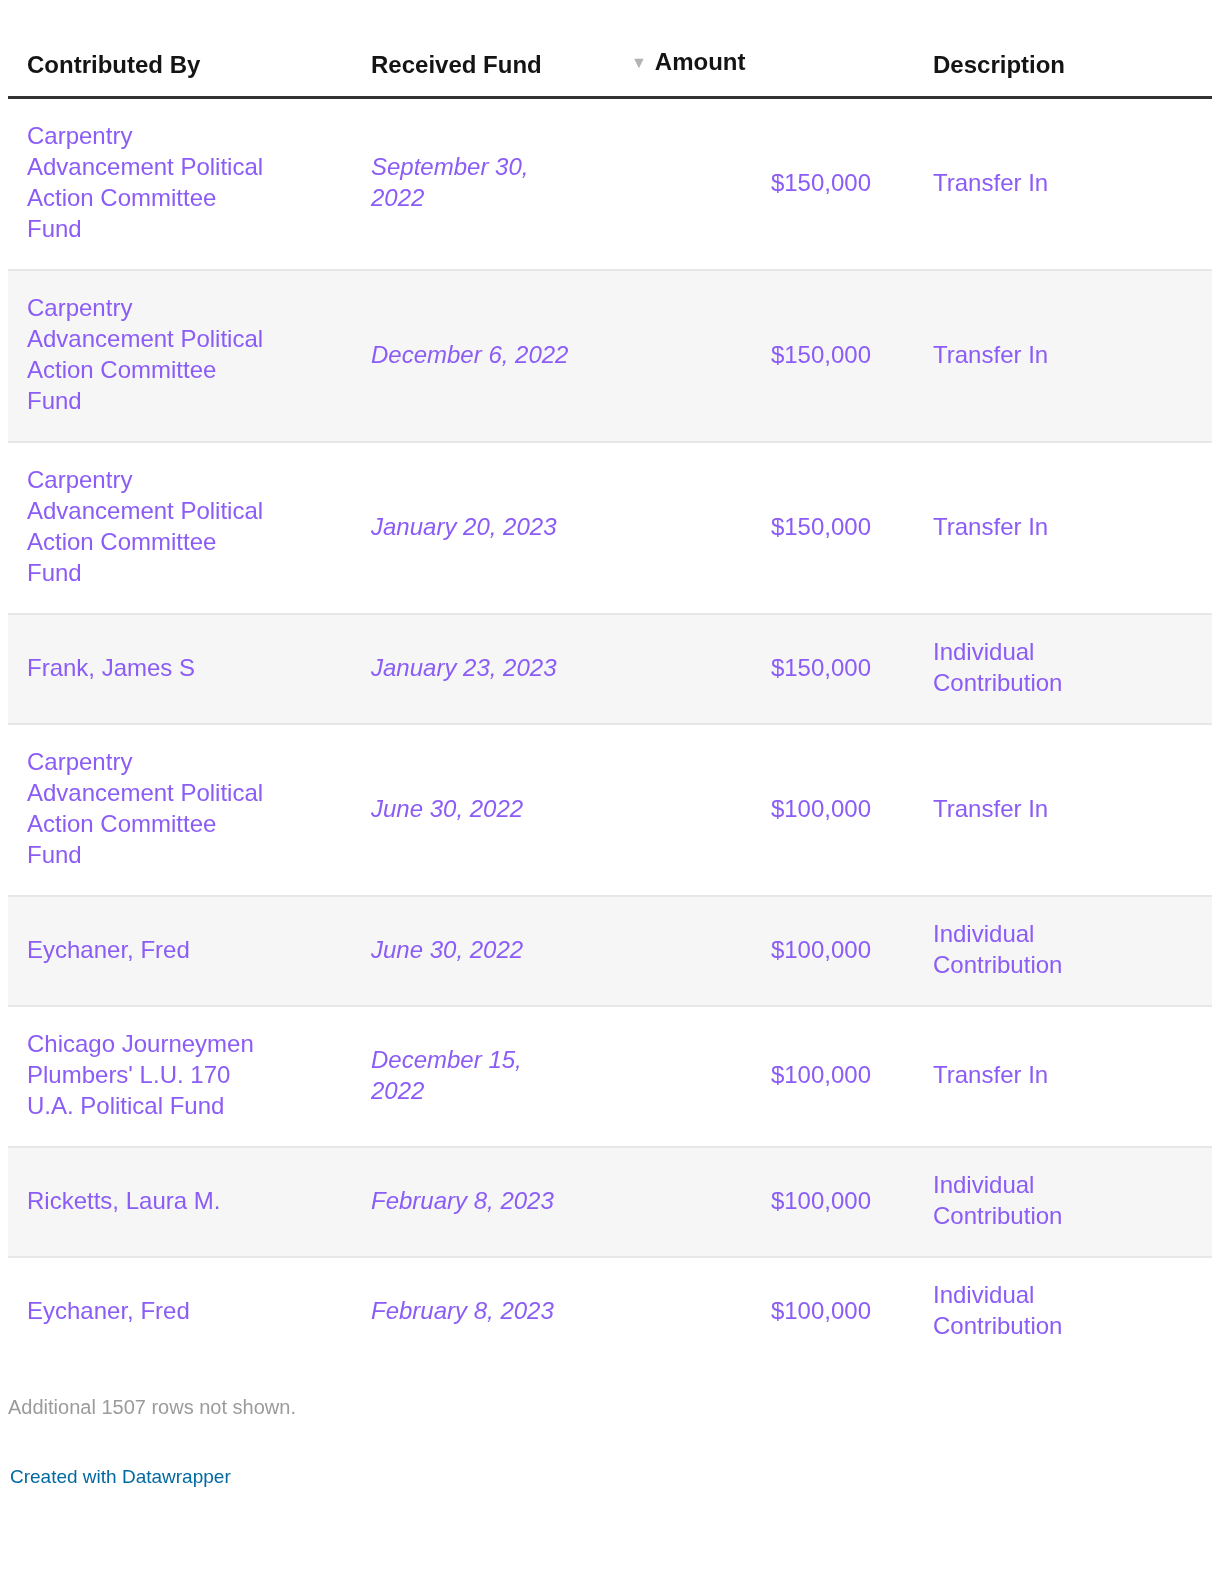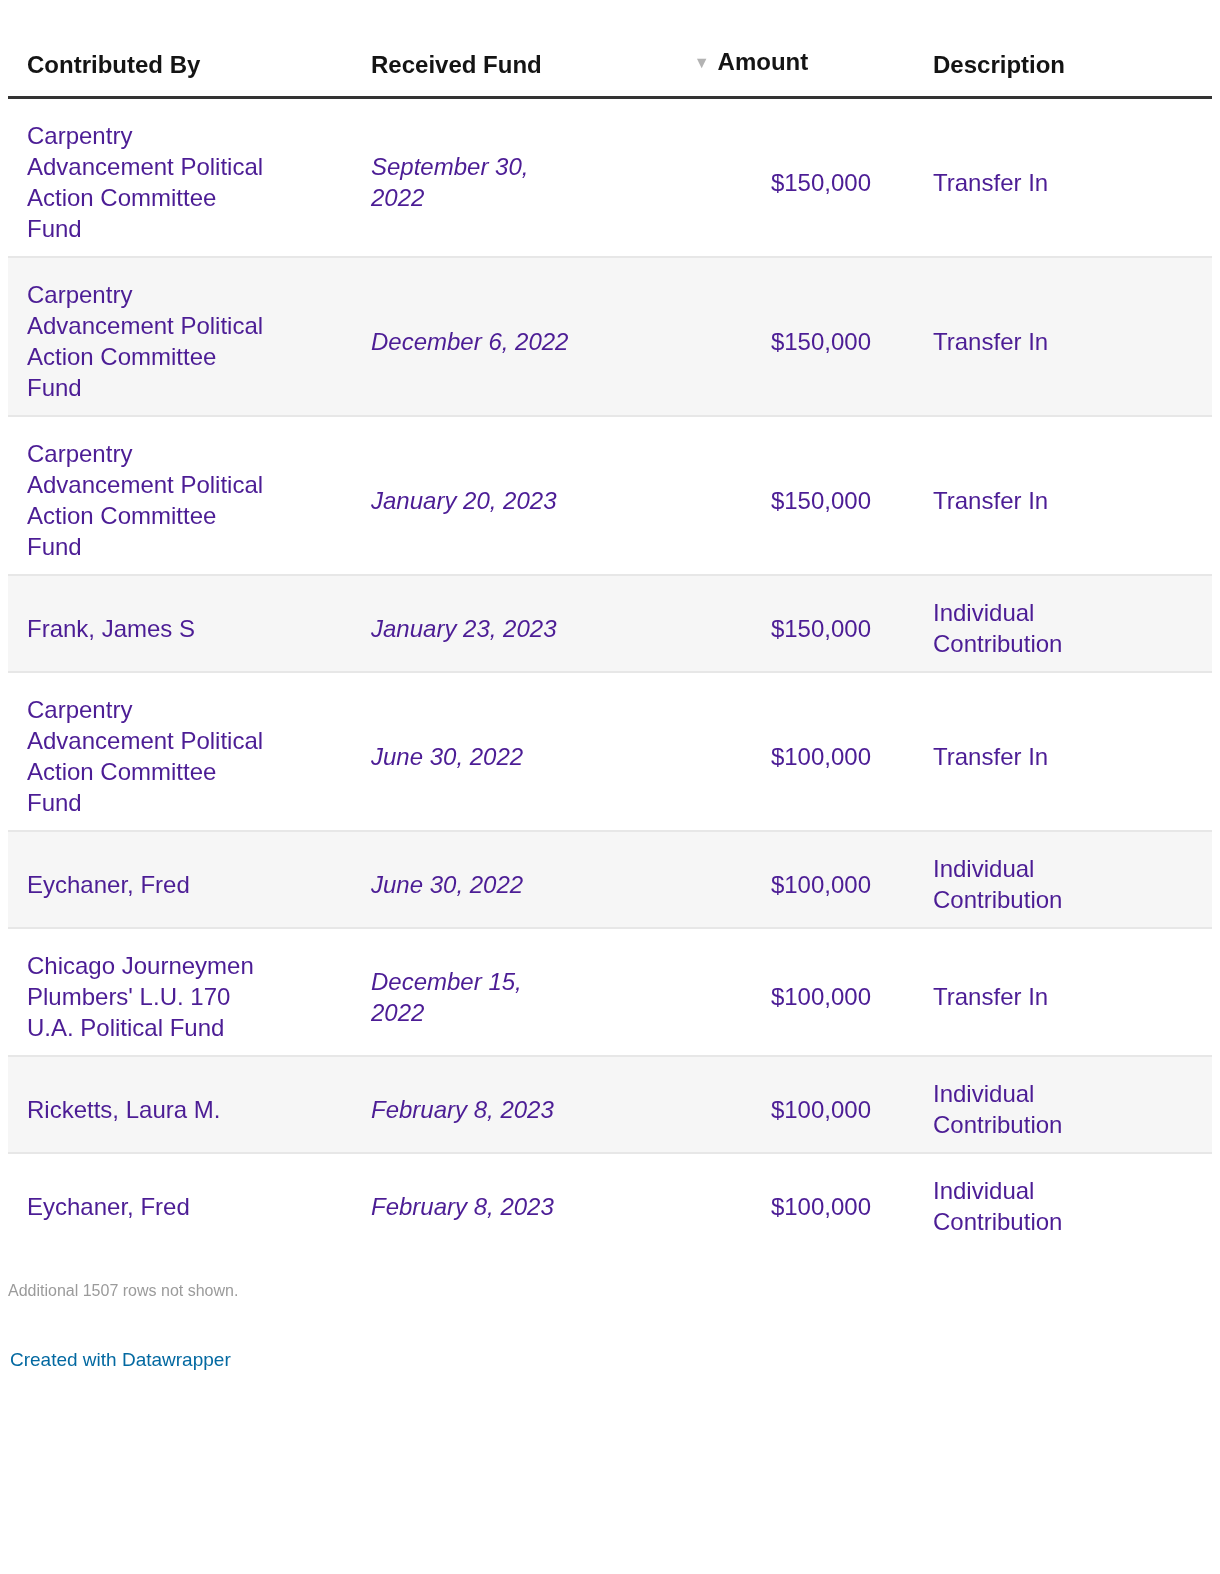--- a/index.html
+++ b/index.html
@@ -29,51 +29,51 @@
     font-weight: bold;
     color: #141414;
     text-align: left;
     vertical-align: bottom;
     padding: 46px 0 16px 0;
     border-bottom: 3px solid #333333;
     cursor: pointer;
   }
   thead th.col-contributed { padding-left: 19px; padding-right: 99px; }
   thead th.col-date        { padding-right: 55px; }
-  thead th.col-amount      { text-align: center; }
+  thead th.col-amount      { text-align: left; }
   thead th.col-desc        { padding-left: 62px; padding-right: 59px; }
 
   .sort-icon {
     color: #b3b3b3;
     font-size: 16px;
     margin-right: 8px;
     position: relative;
     top: -2px;
   }
 
   tbody td {
     font-size: 24px;
     line-height: 31px;
     vertical-align: middle;
     padding-top: 21px;
-    padding-bottom: 12px;
-    color: #4c1d95;
+    padding-bottom: 25px;
+    color: #8b5cf6;
     word-wrap: break-word;
   }
   tbody tr:nth-child(even) { background: #f6f6f6; }
   tbody tr + tr td { border-top: 2px solid #e7e7e7; }
 
   td.col-contributed { padding-left: 19px; padding-right: 99px; }
   td.col-date        { padding-right: 55px; font-style: italic; }
   td.col-amount      { text-align: right; }
   td.col-desc        { padding-left: 62px; padding-right: 59px; }
 
   .footer-note {
     margin: 26px 8px 0 8px;
-    font-size: 16px;
+    font-size: 20px;
     line-height: 31px;
     color: #9b9b9b;
   }
   .credit {
     margin: 42px 8px 0 10px;
     font-size: 19px;
     line-height: 24px;
     color: #0369a1;
     text-decoration: none;
     display: inline-block;

